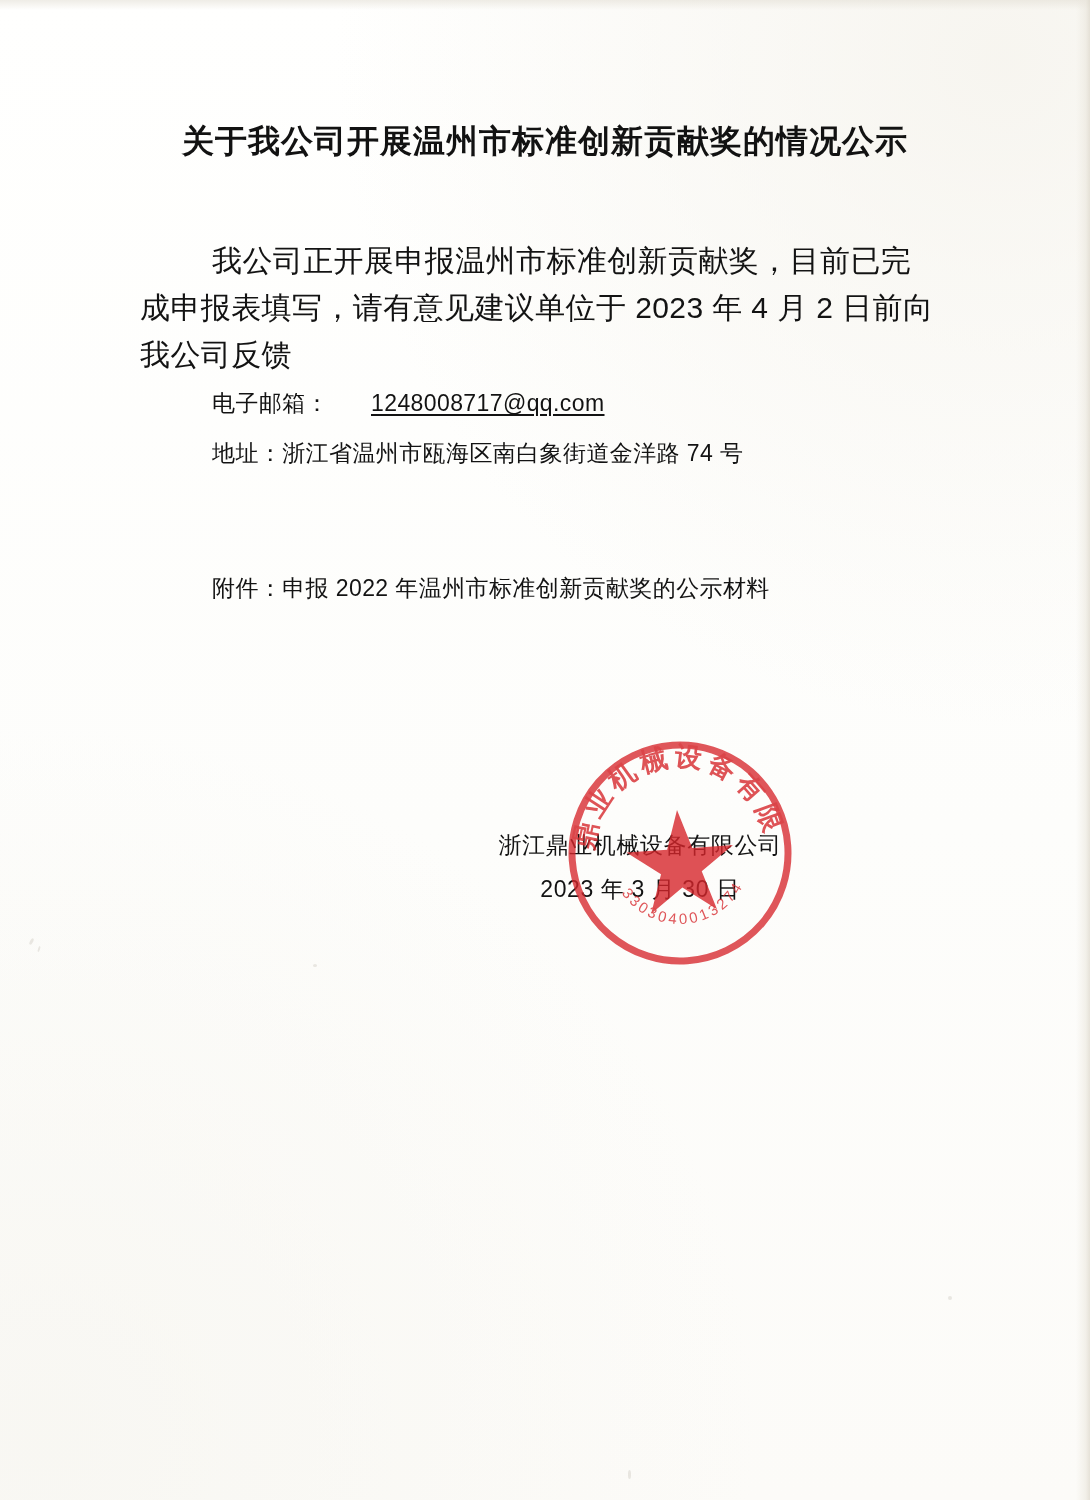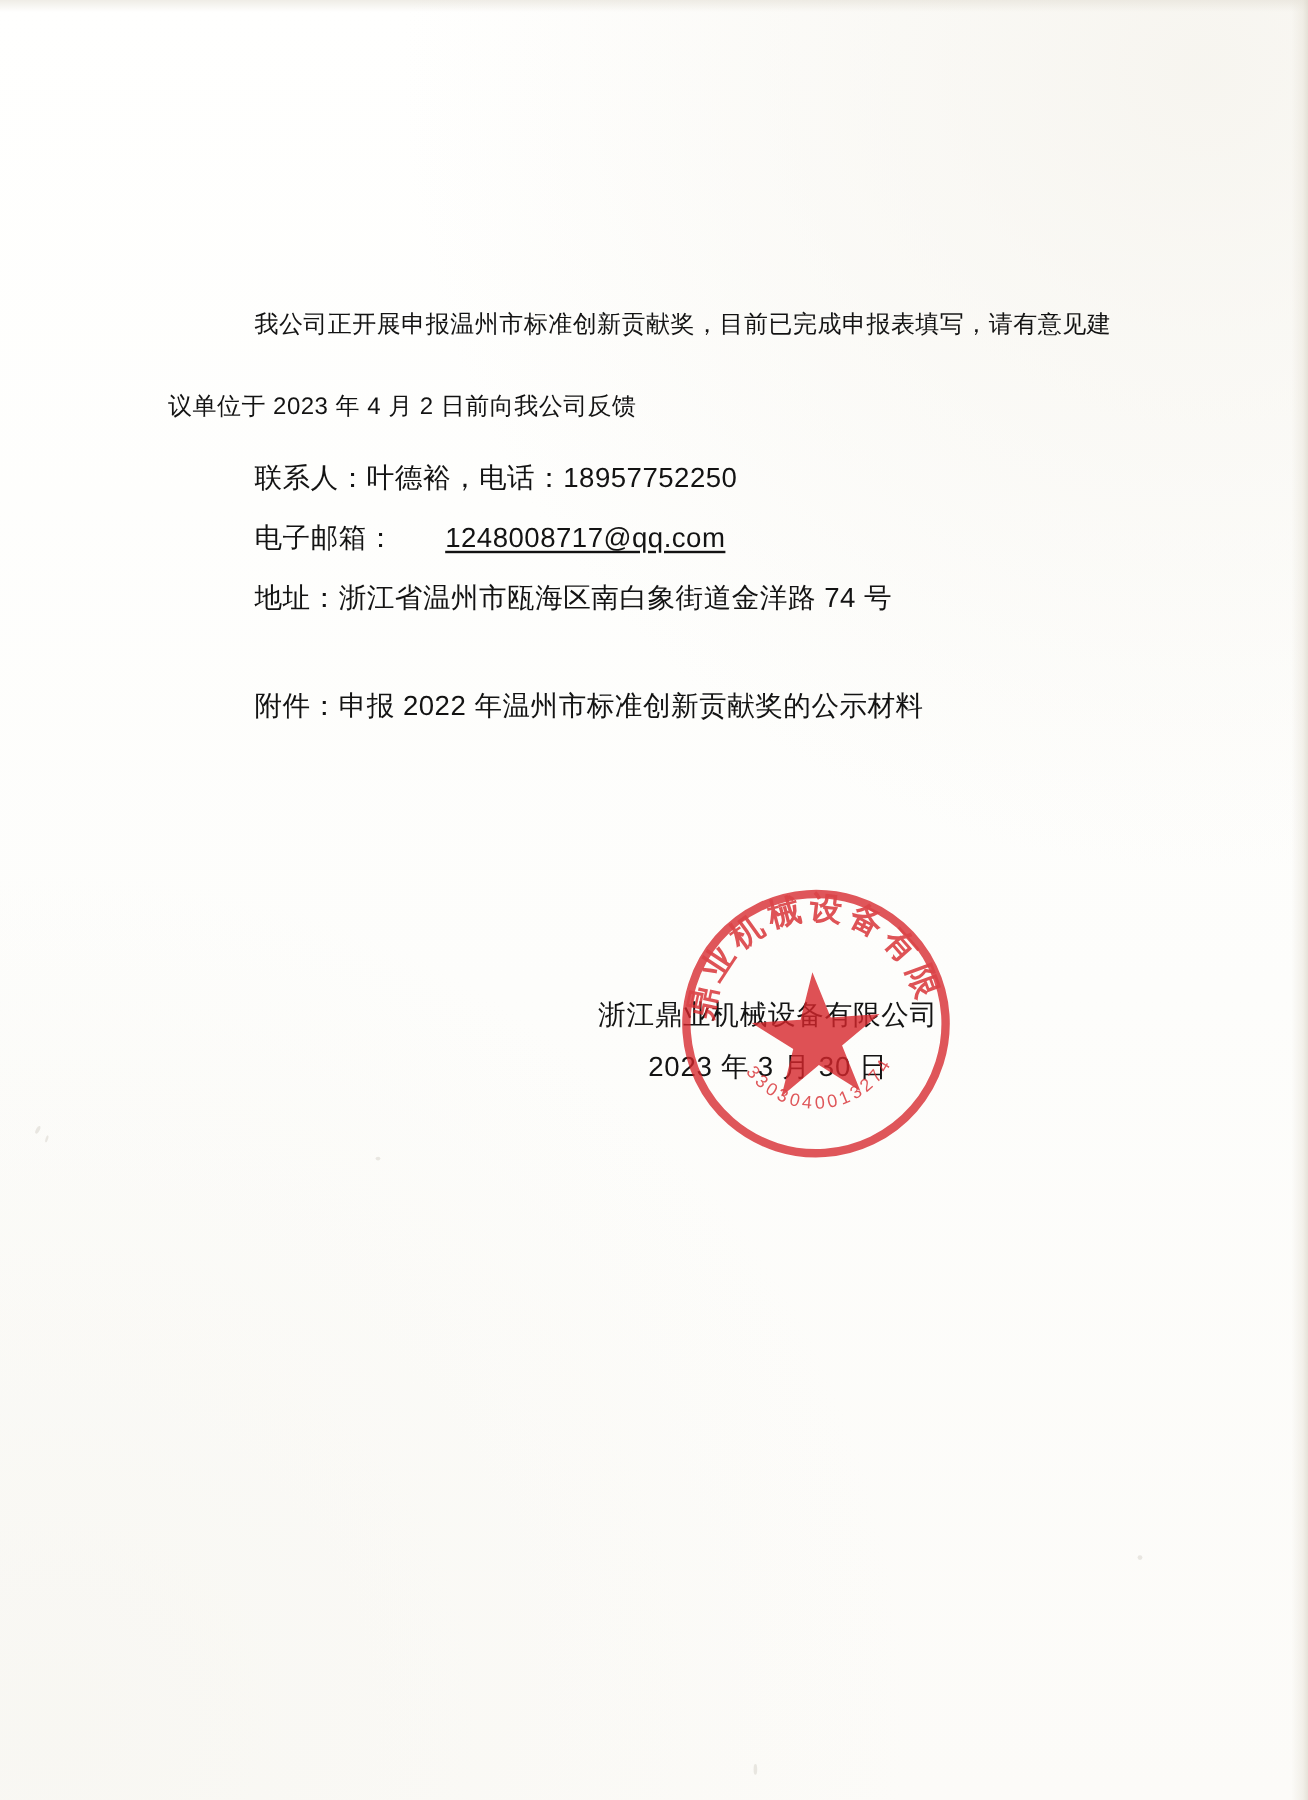--- a/index.html
+++ b/index.html
@@ -56,22 +56,22 @@
   }
 
   .body-block {
     position: absolute;
     top: 237px;
     left: 140px;
     width: 800px;
   }
 
   .para {
-    font-size: 20px;
-    line-height: 68px;
+    font-size: 30px;
+    line-height: 47px;
     color: #131313;
     letter-spacing: 0.4px;
   }
   .para.indent {
     text-indent: 72px;
   }
 
   .line {
     font-size: 23px;
     line-height: 50px;
@@ -142,24 +142,24 @@
   .s4 { top: 1296px; left: 948px; width: 4px; height: 4px; }
   .s5 { top: 1470px; left: 628px; width: 3px; height: 9px; }
 </style>
 </head>
 <body>
 
 <div class="page">
   <div class="page-edge-top"></div>
   <div class="page-edge-right"></div>
 
+  <div class="doc-title">关于我公司开展温州市标准创新贡献奖的情况公示</div>
 
   <div class="body-block">
     <div class="para indent">我公司正开展申报温州市标准创新贡献奖，目前已完成申报表填写，请有意见建议单位于 2023 年 4 月 2 日前向我公司反馈</div>
-    <div class="line">联系人：叶德裕，电话：18957752250</div>
     <div class="line"><span>电子邮箱：</span><span class="email-link">1248008717@qq.com</span></div>
     <div class="line">地址：浙江省温州市瓯海区南白象街道金洋路 74 号</div>
   </div>
 
   <div class="attachment">附件：申报 2022 年温州市标准创新贡献奖的公示材料</div>
 
   <div class="signature">
     <div class="sign-company">浙江鼎业机械设备有限公司</div>
     <div class="sign-date">2023 年 3 月 30 日</div>
   </div>

